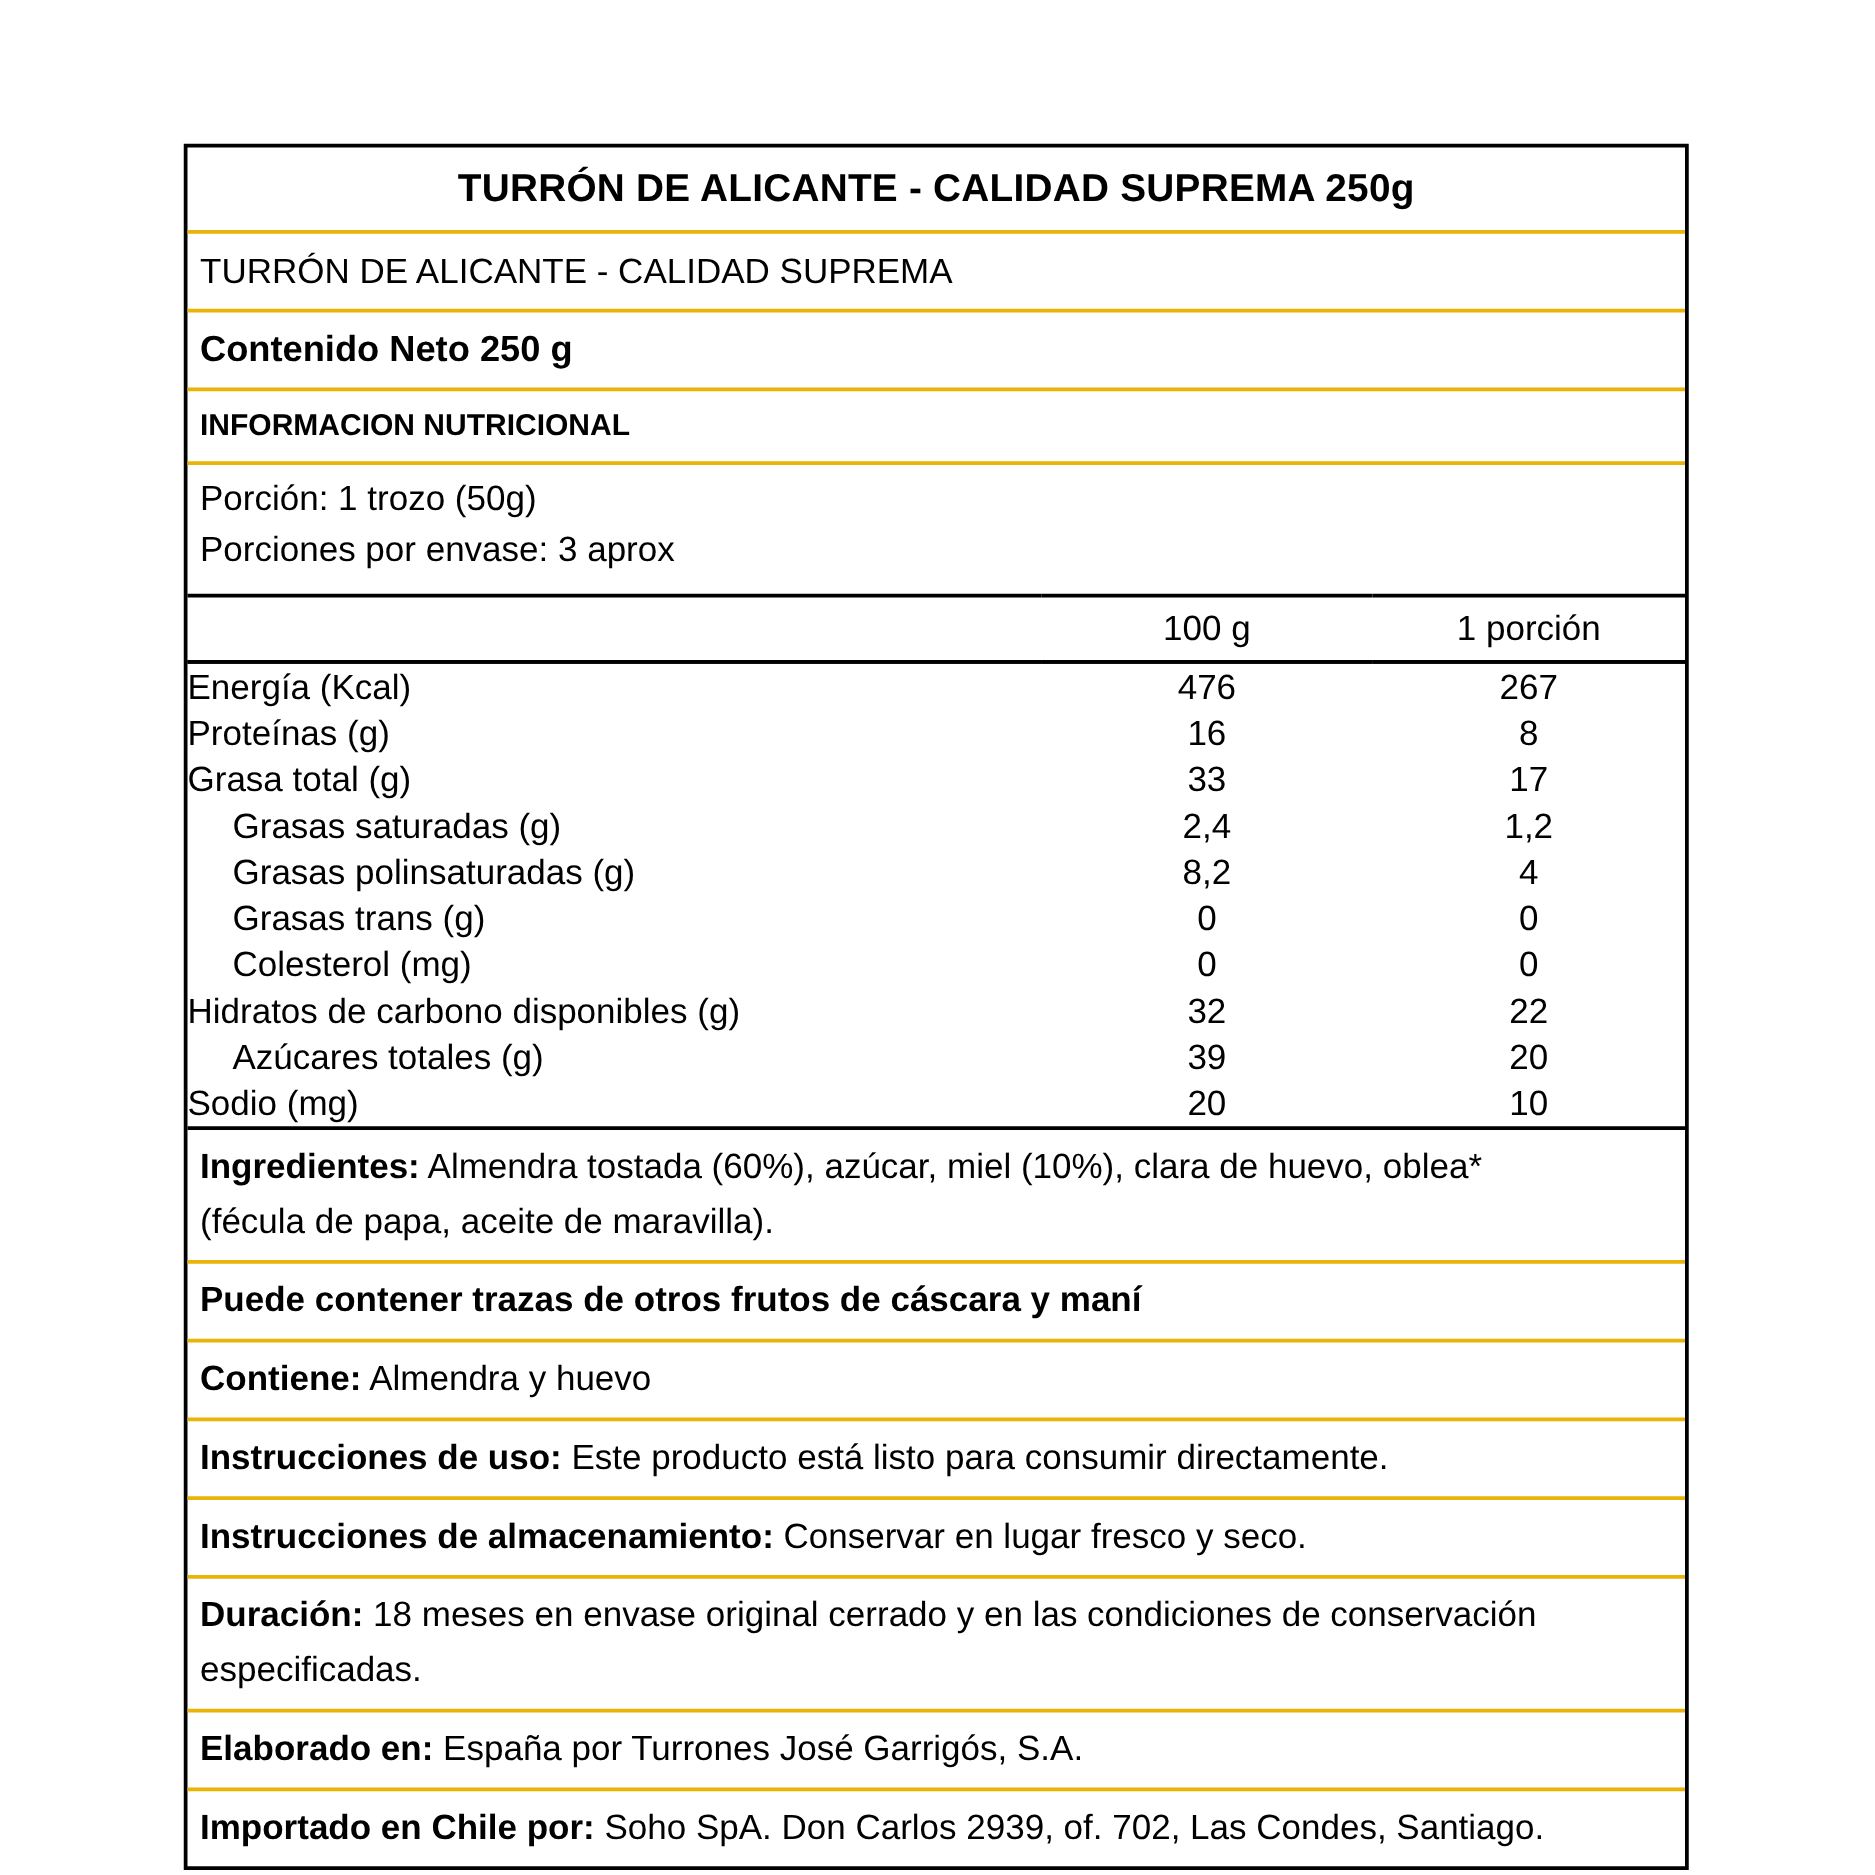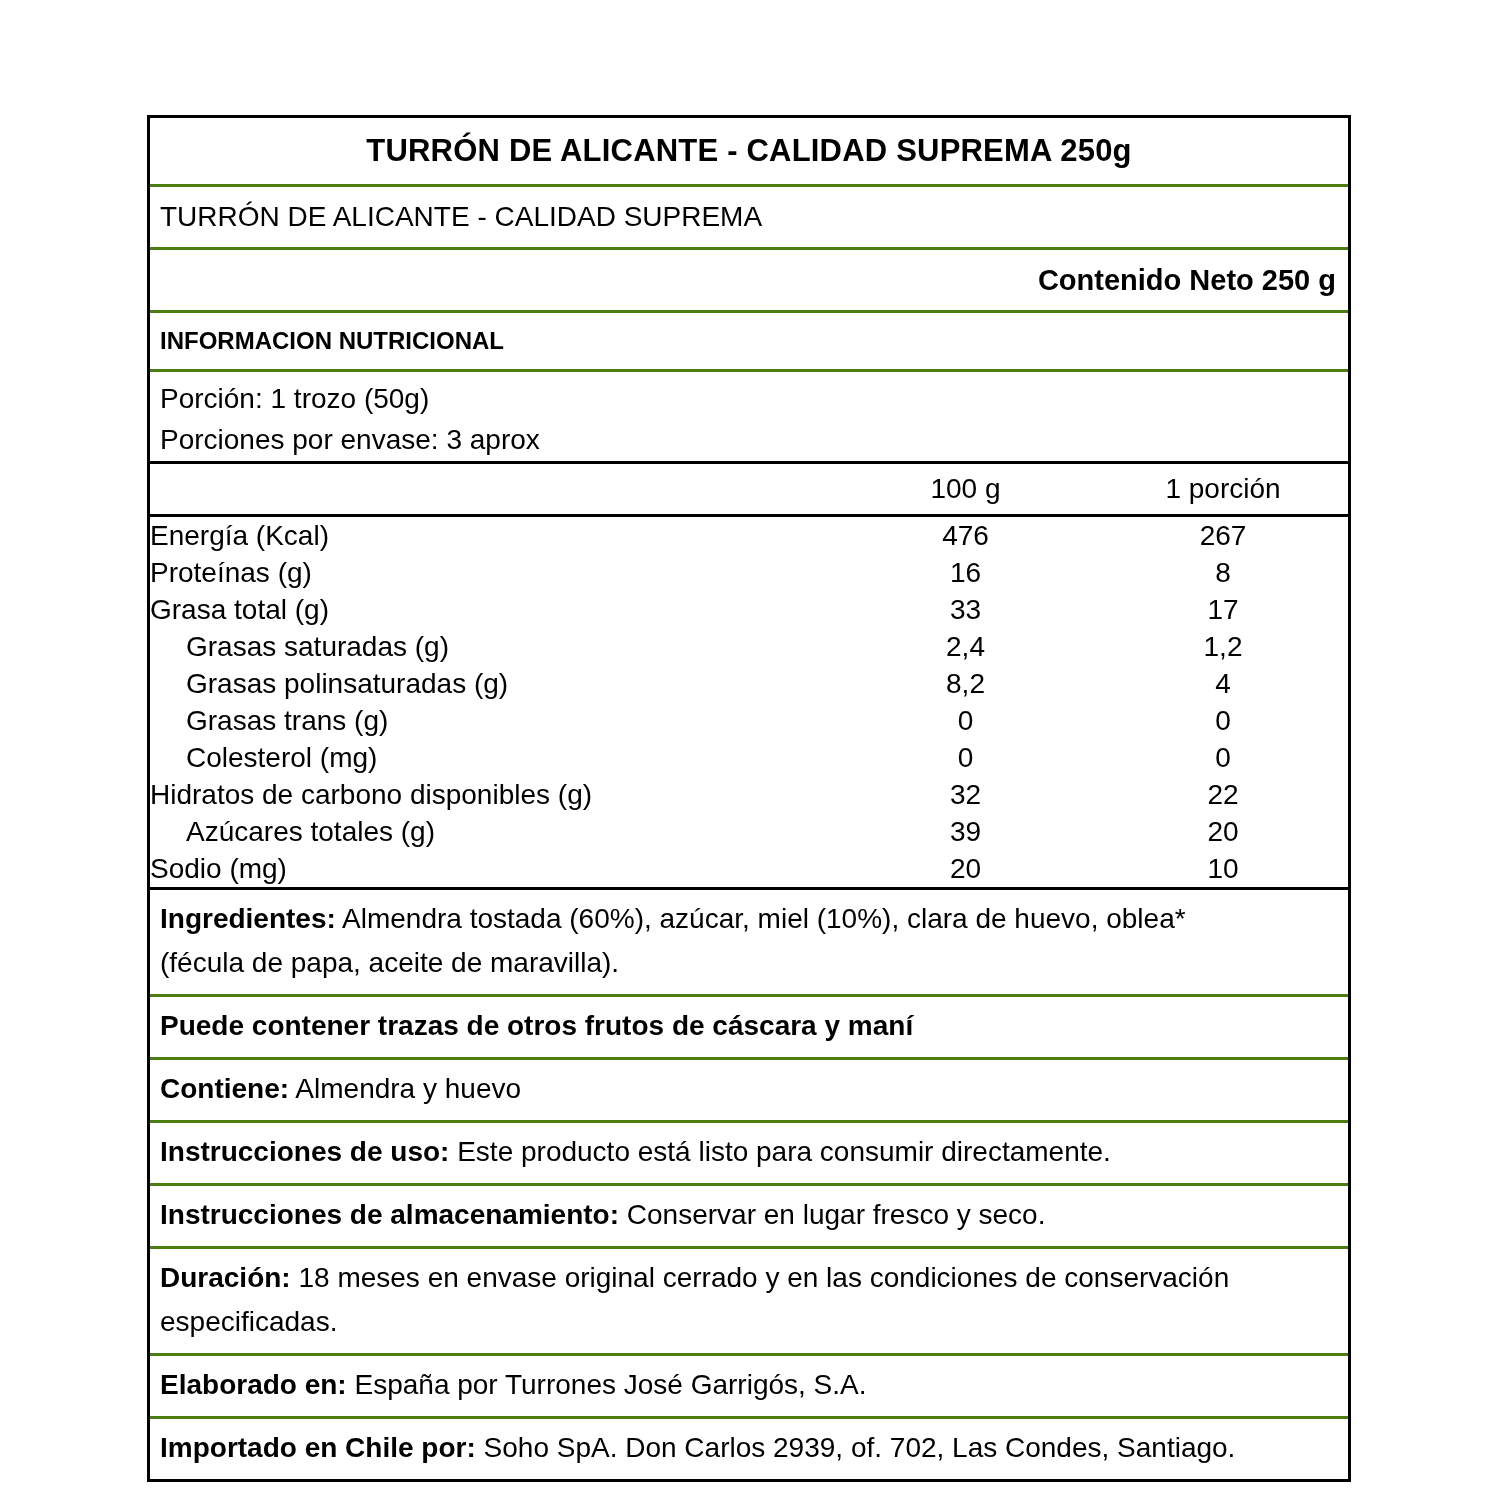--- a/index.html
+++ b/index.html
@@ -22,50 +22,49 @@
     width: 1204px;
     border: 3px solid #000;
     box-sizing: border-box;
     background: #fff;
   }
 
   .row {
     box-sizing: border-box;
     padding: 0 10px;
   }
-  .rule-bottom { border-bottom: 3px solid #4d7c0f; }
+  .rule-bottom { border-bottom: 3px solid #eab308; }
 
   
   .product-title {
     text-align: center;
     font-weight: bold;
     font-size: 31px;
     line-height: 66px;
     letter-spacing: 0.2px;
   }
   .product-subtitle {
     font-size: 28px;
     line-height: 60px;
   }
   .net-content {
-    text-align: right;
     font-weight: bold;
     font-size: 29px;
     line-height: 60px;
     padding-right: 12px;
   }
   .section-heading {
     font-weight: bold;
     font-size: 24px;
     line-height: 56px;
   }
   .portion-block {
     font-size: 28px;
     padding-top: 6px;
-    padding-bottom: 1px;
+    padding-bottom: 15px;
   }
   .portion-line {
     line-height: 41px;
   }
 
   
   table.nutri {
     width: 100%;
     border-collapse: collapse;
     font-size: 28px;

